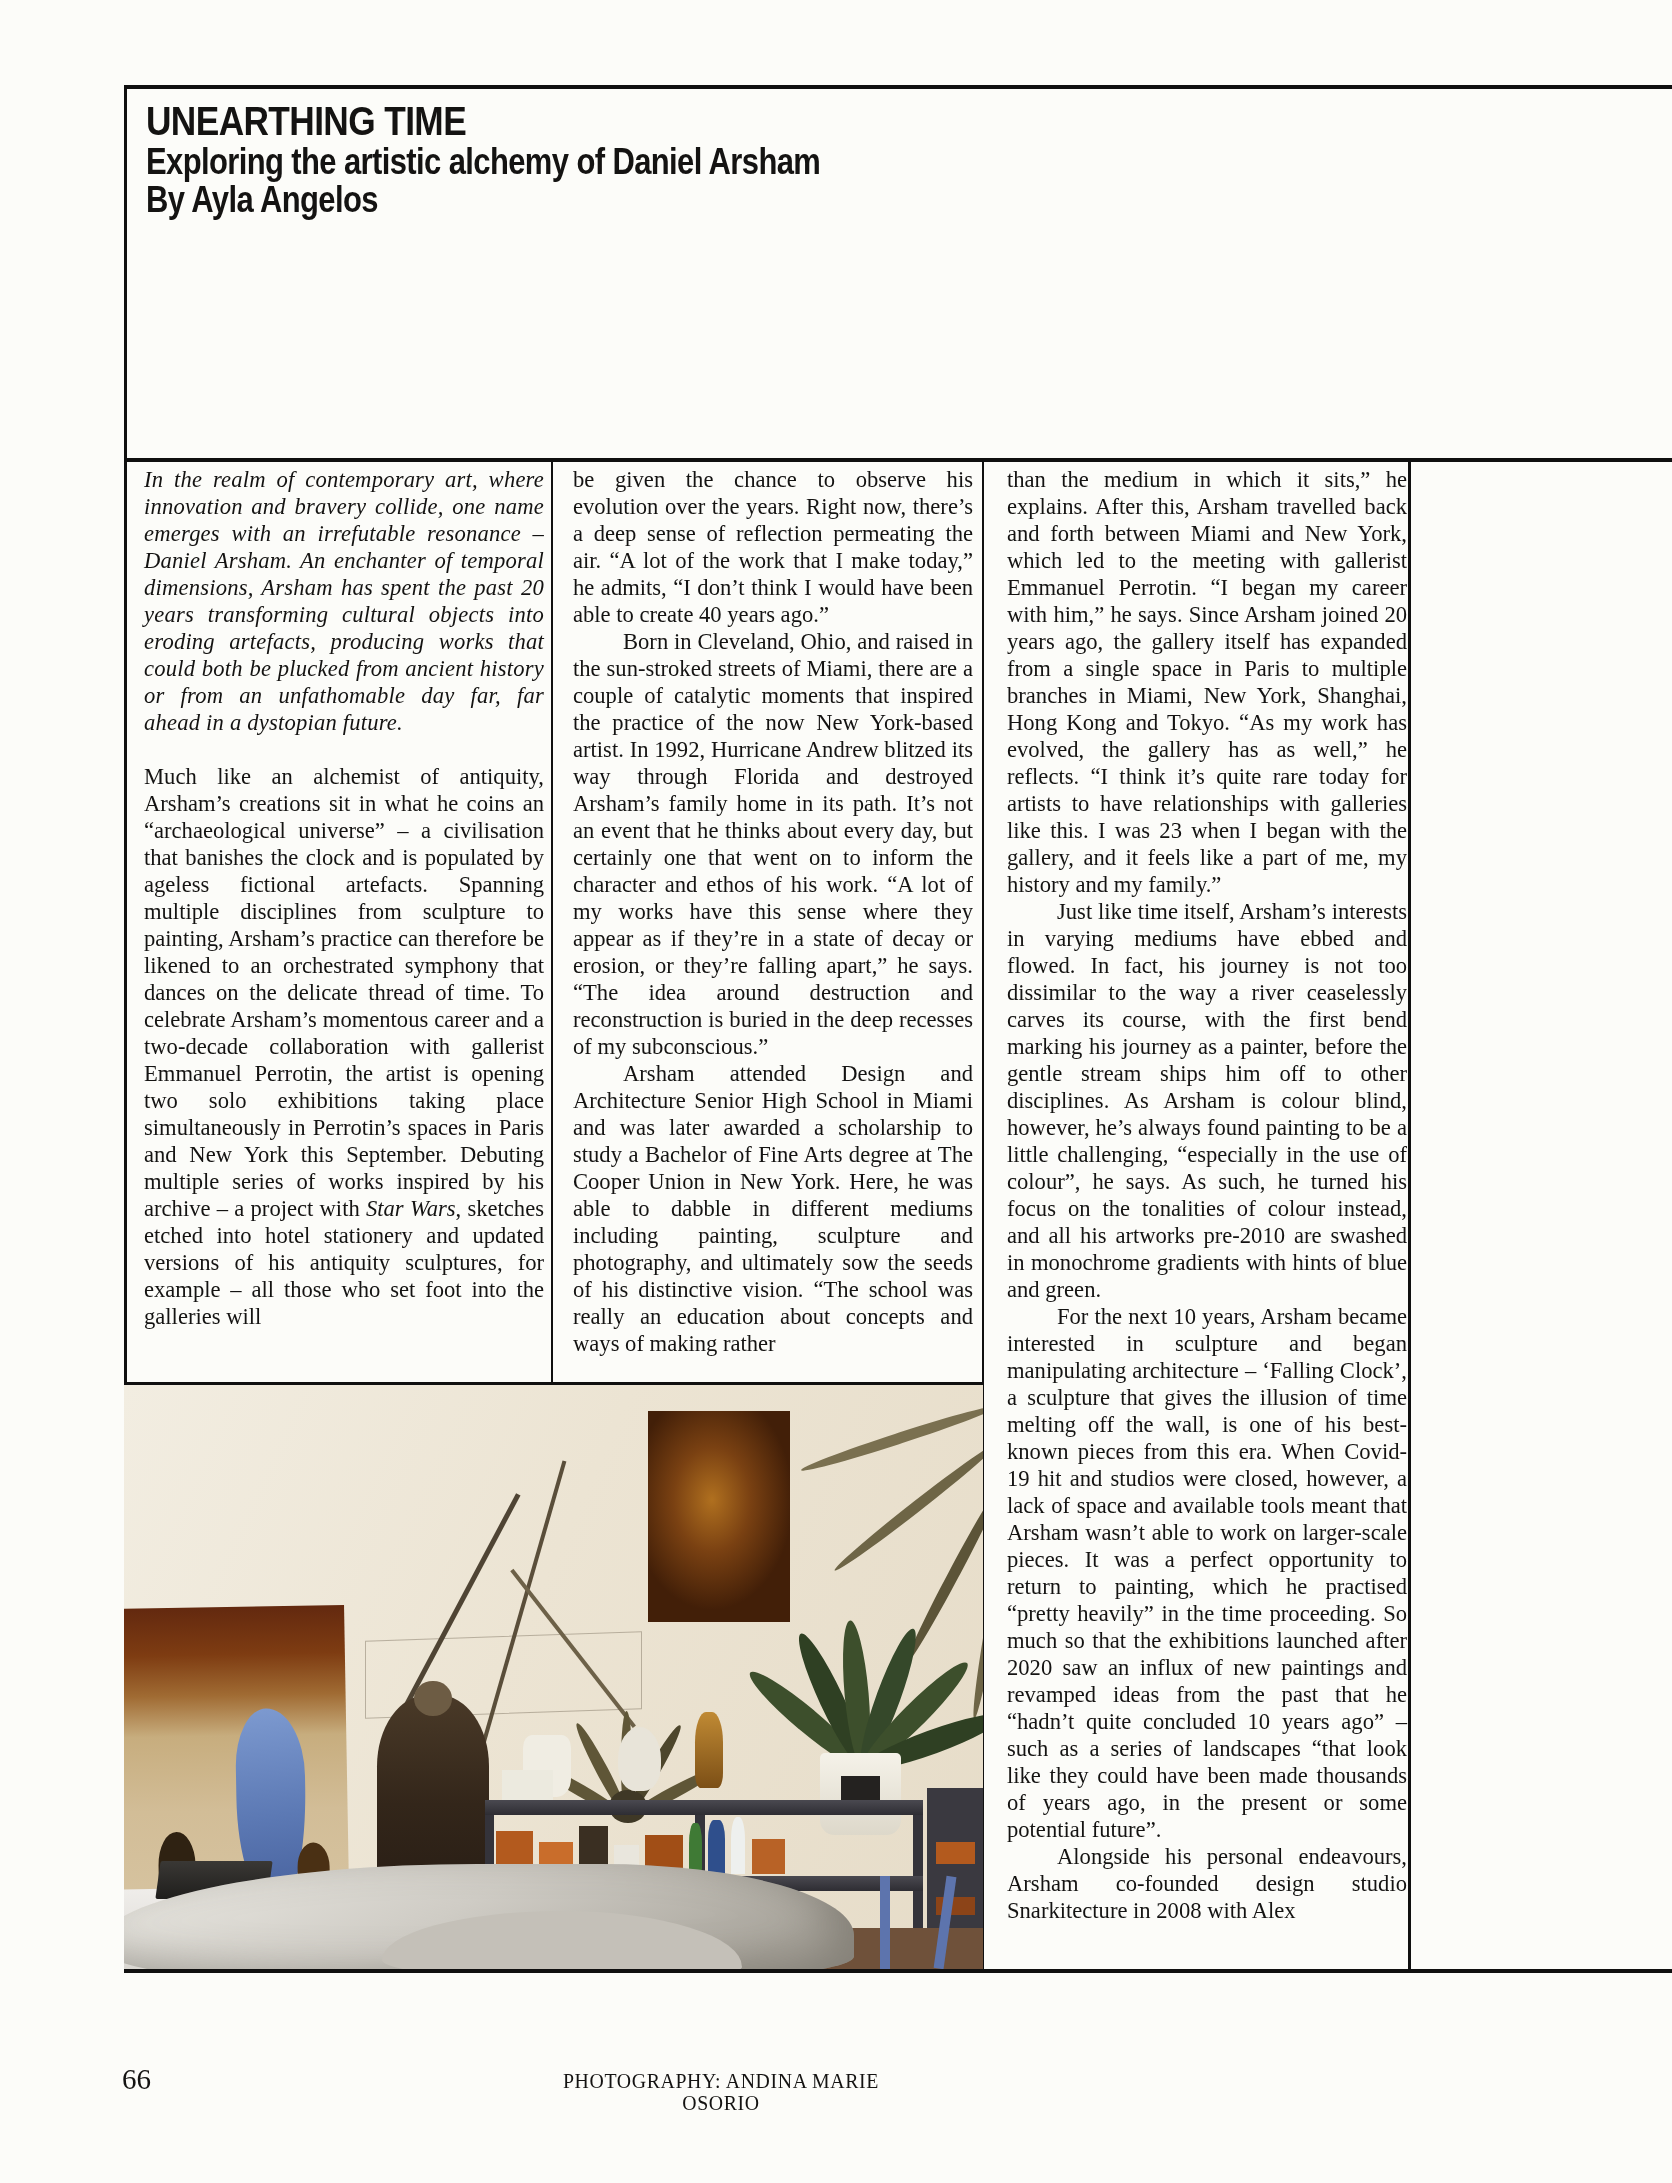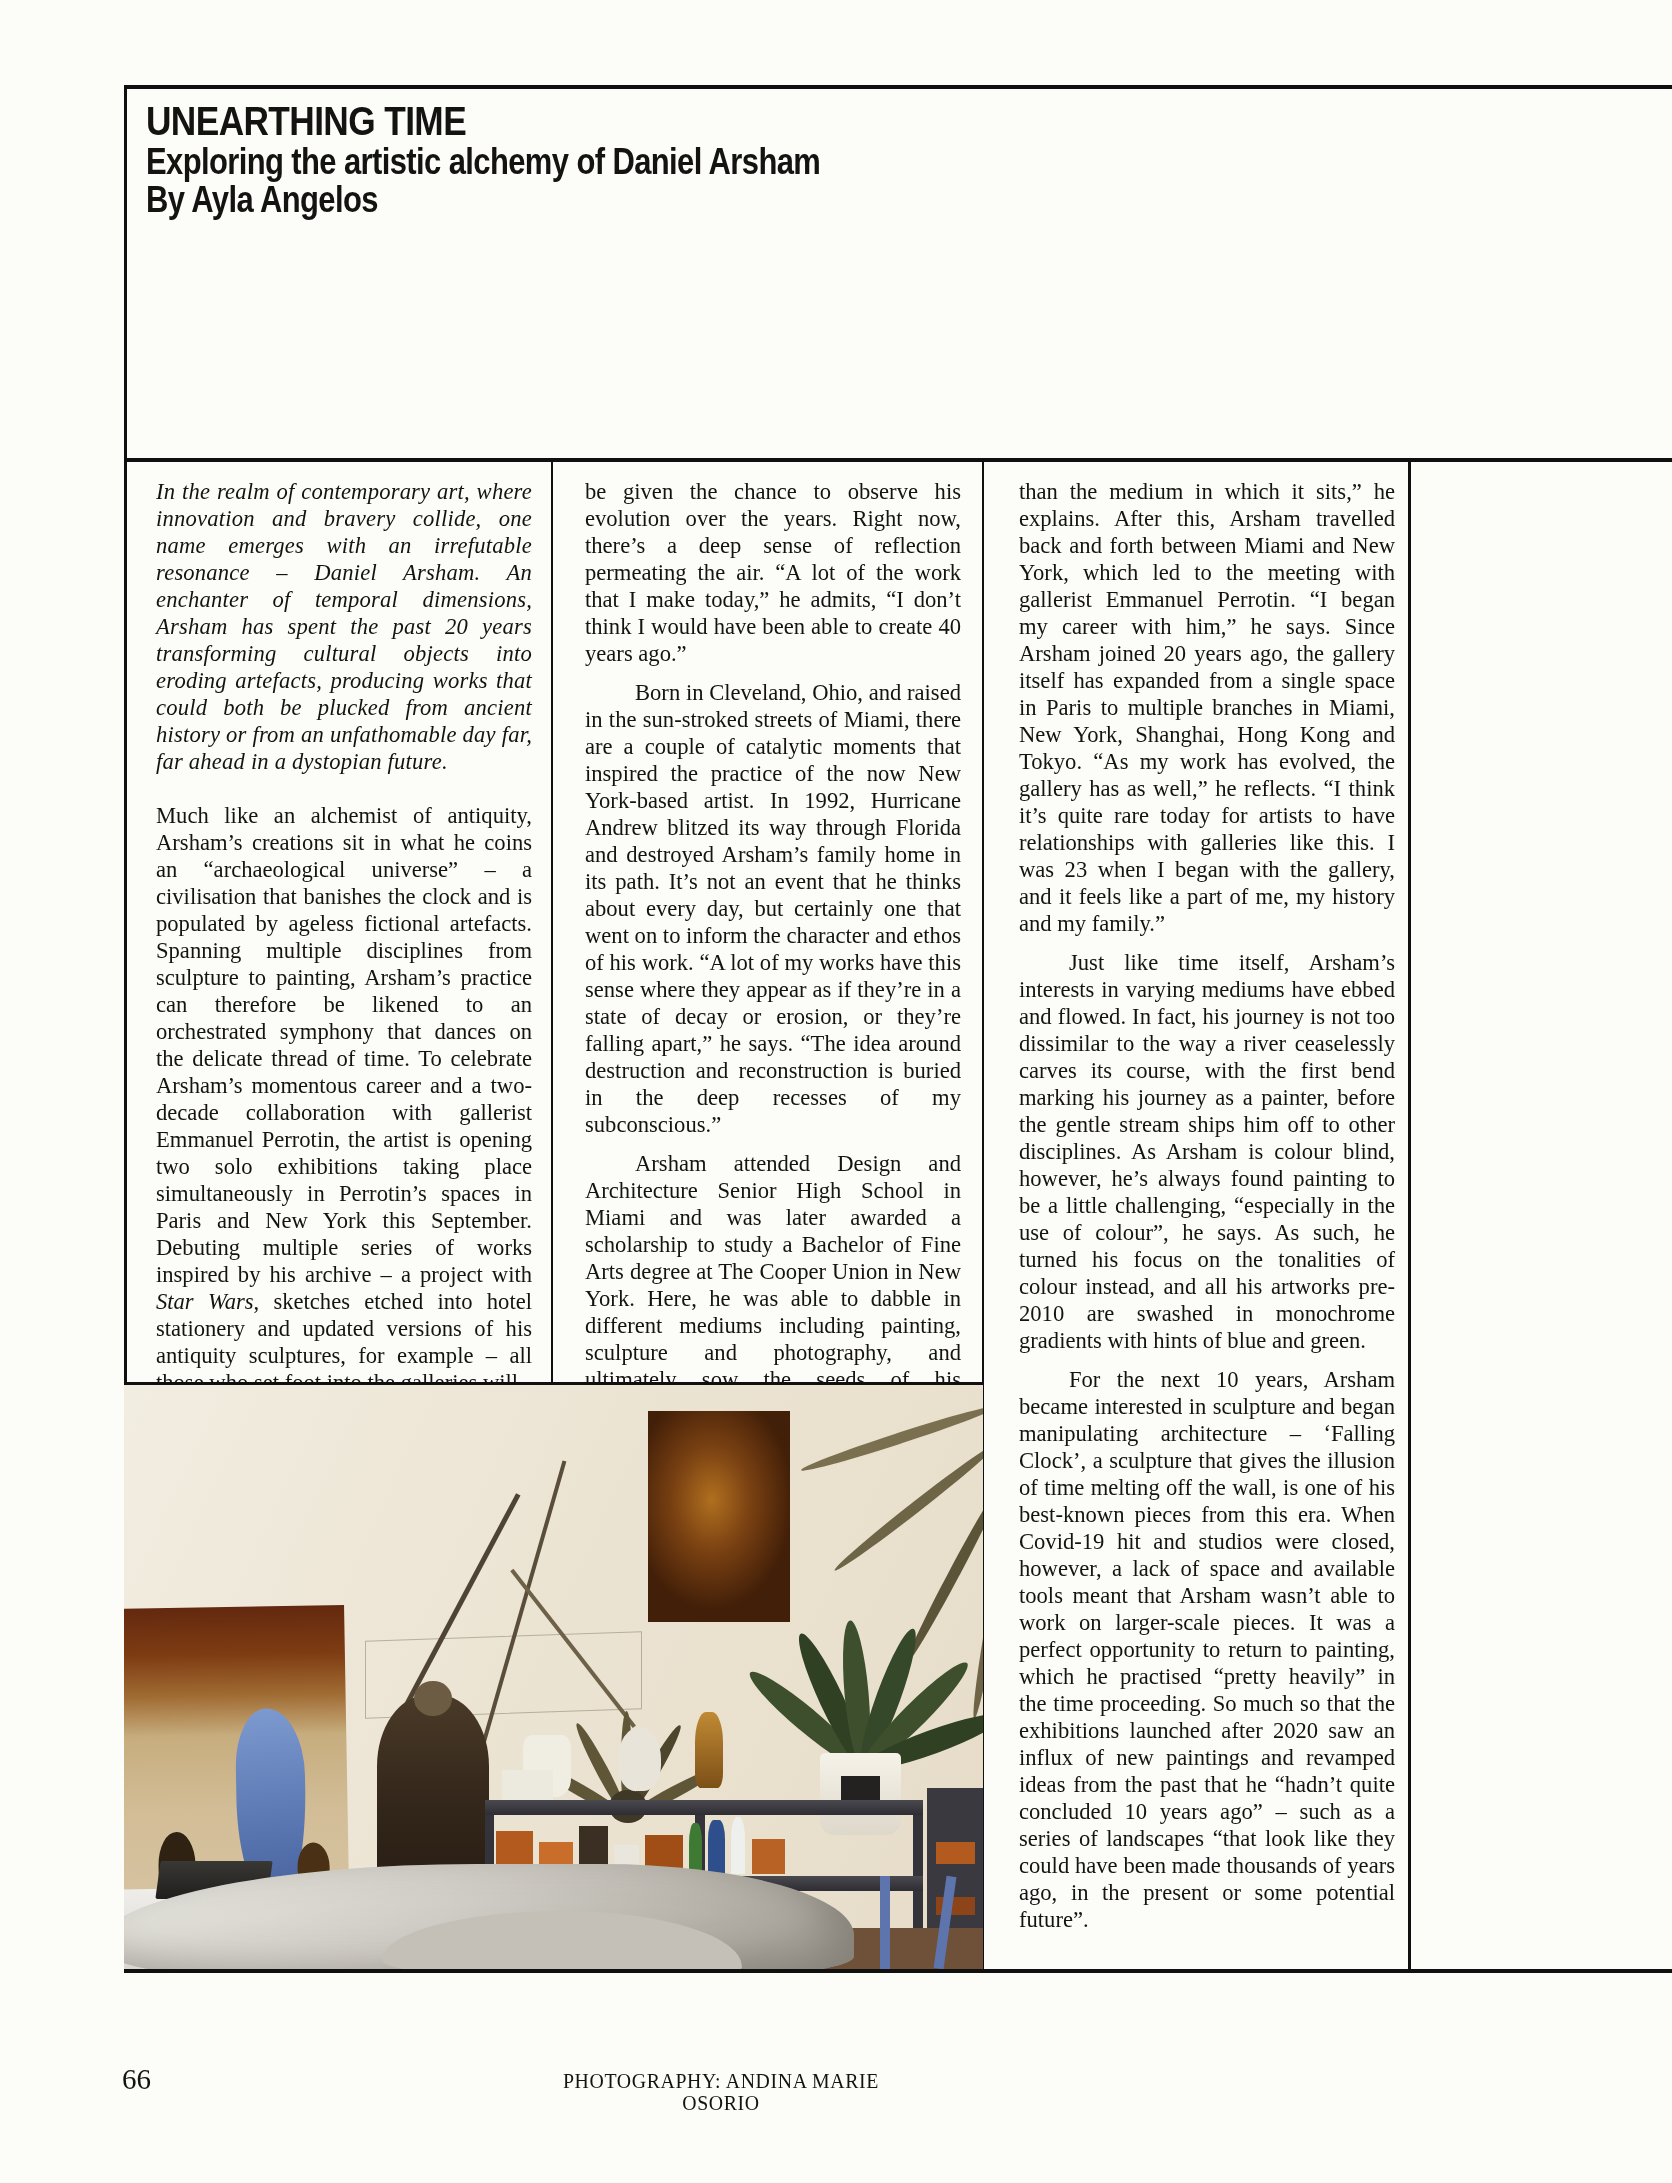--- a/index.html
+++ b/index.html
@@ -20,21 +20,21 @@
   
   .header{position:absolute;left:146px;top:99px;width:1253px;}
   .header h1,.header h2{margin:0;font-family:"Liberation Sans", sans-serif;font-weight:bold;
         transform:scaleX(.86);transform-origin:left top;white-space:nowrap;letter-spacing:-0.7px;}
   .title{font-size:41px;line-height:44px;}
   .subtitle,.byline{font-size:36px;line-height:38px;}
 
   
   .col{position:absolute;top:466px;width:400px;font-size:22.6px;line-height:27px;
        text-align:justify;hyphens:auto;-webkit-hyphens:auto;}
-  .col p{margin:12px;}
+  .col p{margin:0;}
   .col1{left:144px;height:913px;}
   .col2{left:573px;height:913px;}
   .col3{left:1007px;height:1500px;}
   .intro{font-style:italic;margin-bottom:27px !important;letter-spacing:0.2px;}
   .indent{text-indent:50px;}
   em{font-style:italic;}
 
   
   .pagenum{position:absolute;left:122px;top:2065px;font-size:29px;line-height:1;}
   .credit{position:absolute;left:510px;top:2070px;width:422px;text-align:center;
@@ -148,20 +148,21 @@
   <section class="col col2">
     <p>be given the chance to observe his evolution over the years. Right now, there’s a deep sense of reflection permeating the air. “A lot of the work that I make today,” he admits, “I don’t think I would have been able to create 40 years ago.”</p>
     <p class="indent">Born in Cleveland, Ohio, and raised in the sun-stroked streets of Miami, there are a couple of catalytic moments that inspired the practice of the now New York-based artist. In 1992, Hurricane Andrew blitzed its way through Florida and destroyed Arsham’s family home in its path. It’s not an event that he thinks about every day, but certainly one that went on to inform the character and ethos of his work. “A lot of my works have this sense where they appear as if they’re in a state of decay or erosion, or they’re falling apart,” he says. “The idea around destruction and reconstruction is buried in the deep recesses of my subconscious.”</p>
     <p class="indent">Arsham attended Design and Architecture Senior High School in Miami and was later awarded a scholarship to study a Bachelor of Fine Arts degree at The Cooper Union in New York. Here, he was able to dabble in different mediums including painting, sculpture and photography, and ultimately sow the seeds of his distinctive vision. “The school was really an education about concepts and ways of making rather</p>
   </section>
 
   <section class="col col3">
     <p>than the medium in which it sits,” he explains. After this, Arsham travelled back and forth between Miami and New York, which led to the meeting with gallerist Emmanuel Perrotin. “I began my career with him,” he says. Since Arsham joined 20 years ago, the gallery itself has expanded from a single space in Paris to multiple branches in Miami, New York, Shanghai, Hong Kong and Tokyo. “As my work has evolved, the gallery has as well,” he reflects. “I think it’s quite rare today for artists to have relationships with galleries like this. I was 23 when I began with the gallery, and it feels like a part of me, my history and my family.”</p>
     <p class="indent">Just like time itself, Arsham’s interests in varying mediums have ebbed and flowed. In fact, his journey is not too dissimilar to the way a river ceaselessly carves its course, with the first bend marking his journey as a painter, before the gentle stream ships him off to other disciplines. As Arsham is colour blind, however, he’s always found painting to be a little challenging, “especially in the use of colour”, he says. As such, he turned his focus on the tonalities of colour instead, and all his artworks pre-2010 are swashed in monochrome gradients with hints of blue and green.</p>
     <p class="indent">For the next 10 years, Arsham became interested in sculpture and began manipulating architecture – ‘Falling Clock’, a sculpture that gives the illusion of time melting off the wall, is one of his best-known pieces from this era. When Covid-19 hit and studios were closed, however, a lack of space and available tools meant that Arsham wasn’t able to work on larger-scale pieces. It was a perfect opportunity to return to painting, which he practised “pretty heavily” in the time proceeding. So much so that the exhibitions launched after 2020 saw an influx of new paintings and revamped ideas from the past that he “hadn’t quite concluded 10 years ago” – such as a series of landscapes “that look like they could have been made thousands of years ago, in the present or some potential future”.</p>
+    <p class="indent">Alongside his personal endeavours, Arsham co-founded design studio Snarkitecture in 2008 with Alex</p>
   </section>
 
   <figure class="photo" aria-label="Daniel Arsham’s studio: cream wall with a dark amber painting, plants, a poster with a blue figure, metal shelving with orange boxes and bottles, white melting sculpture on a table">
     <div class="ph-painting"></div>
     <div class="ph-palm">
       <div class="frond f1"></div>
         <div class="frond f2"></div>
         <div class="frond f3"></div>
         <div class="frond f4"></div>
     </div>

